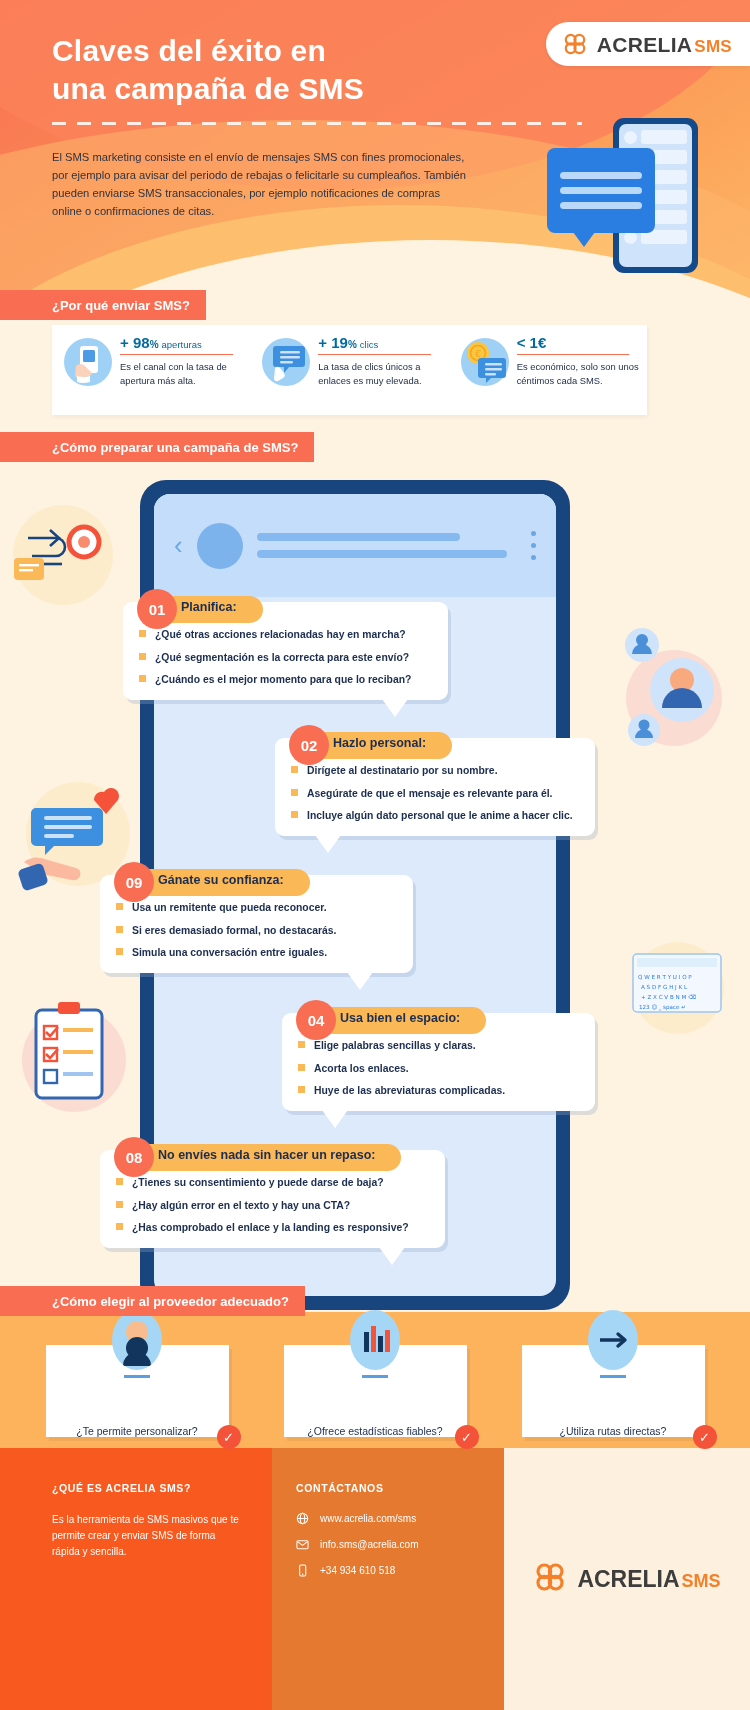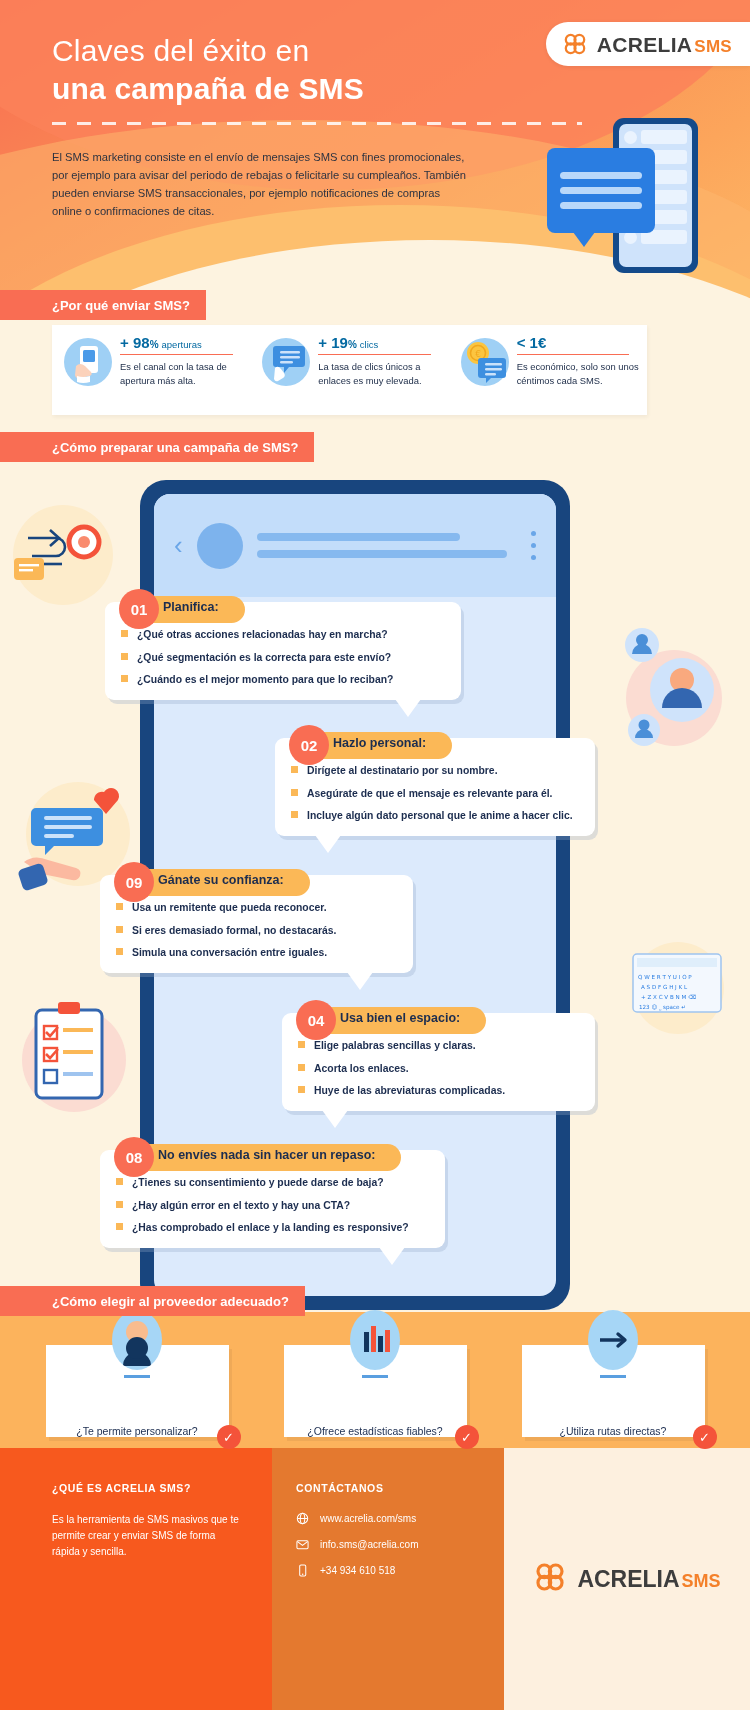--- a/index.html
+++ b/index.html
@@ -41,21 +41,21 @@
     padding: 9px 18px 9px 16px; display: flex; align-items: center; gap: 9px;
     box-shadow: 0 1px 4px rgba(0,0,0,.08); z-index: 8;
   }
   .logo-mark { width: 26px; height: 26px; position: relative; flex: 0 0 auto; }
   .logo-text { font-size: 21px; letter-spacing: .3px; font-weight: 700; color: #3d3d3d; line-height: 1; }
   .logo-text .sms { color: #f4802a; font-size: 17px; margin-left: 2px; }
 
   .hero-title {
     position: absolute; left: 52px; top: 32px; z-index: 5; color: #fff;
   }
-  .hero-title .l1 { font-size: 30px; font-weight: 400; line-height: 1.28; letter-spacing: .2px; }
+  .hero-title .l1 { font-size: 30px; font-weight: 700; line-height: 1.28; letter-spacing: .2px; }
   .hero-title .l2 { font-size: 30px; font-weight: 700; line-height: 1.28; letter-spacing: .2px; }
   .hero-dash {
     position: absolute; left: 52px; top: 122px; width: 530px; height: 3px; z-index: 5;
     background: repeating-linear-gradient(to right, #ffffff 0 14px, transparent 14px 25px);
     opacity: .85;
   }
   .hero-para {
     position: absolute; left: 52px; top: 148px; width: 420px; z-index: 5;
     color: #2e3340; font-size: 11.2px; line-height: 1.62;
   }
@@ -407,21 +407,21 @@
             </span>
           <span class="bs-dots">
               <b></b>
               <b></b>
               <b></b>
             </span>
         </div>
       </div>
     </div>
 
-    <div class="step" style="left:105px; top:132px; width:356px;">
+    <div class="step" style="left:123px; top:132px; width:325px;">
       <div class="step-card tail-r">
         <div class="step-head">
           <span class="step-badge">01</span>
           <span class="step-title">Planifica:</span>
         </div>
         <ul class="step-list">
           <li>
               <span class="bullet"></span>
               <span>¿Qué otras acciones relacionadas hay en marcha?</span>
             </li>

